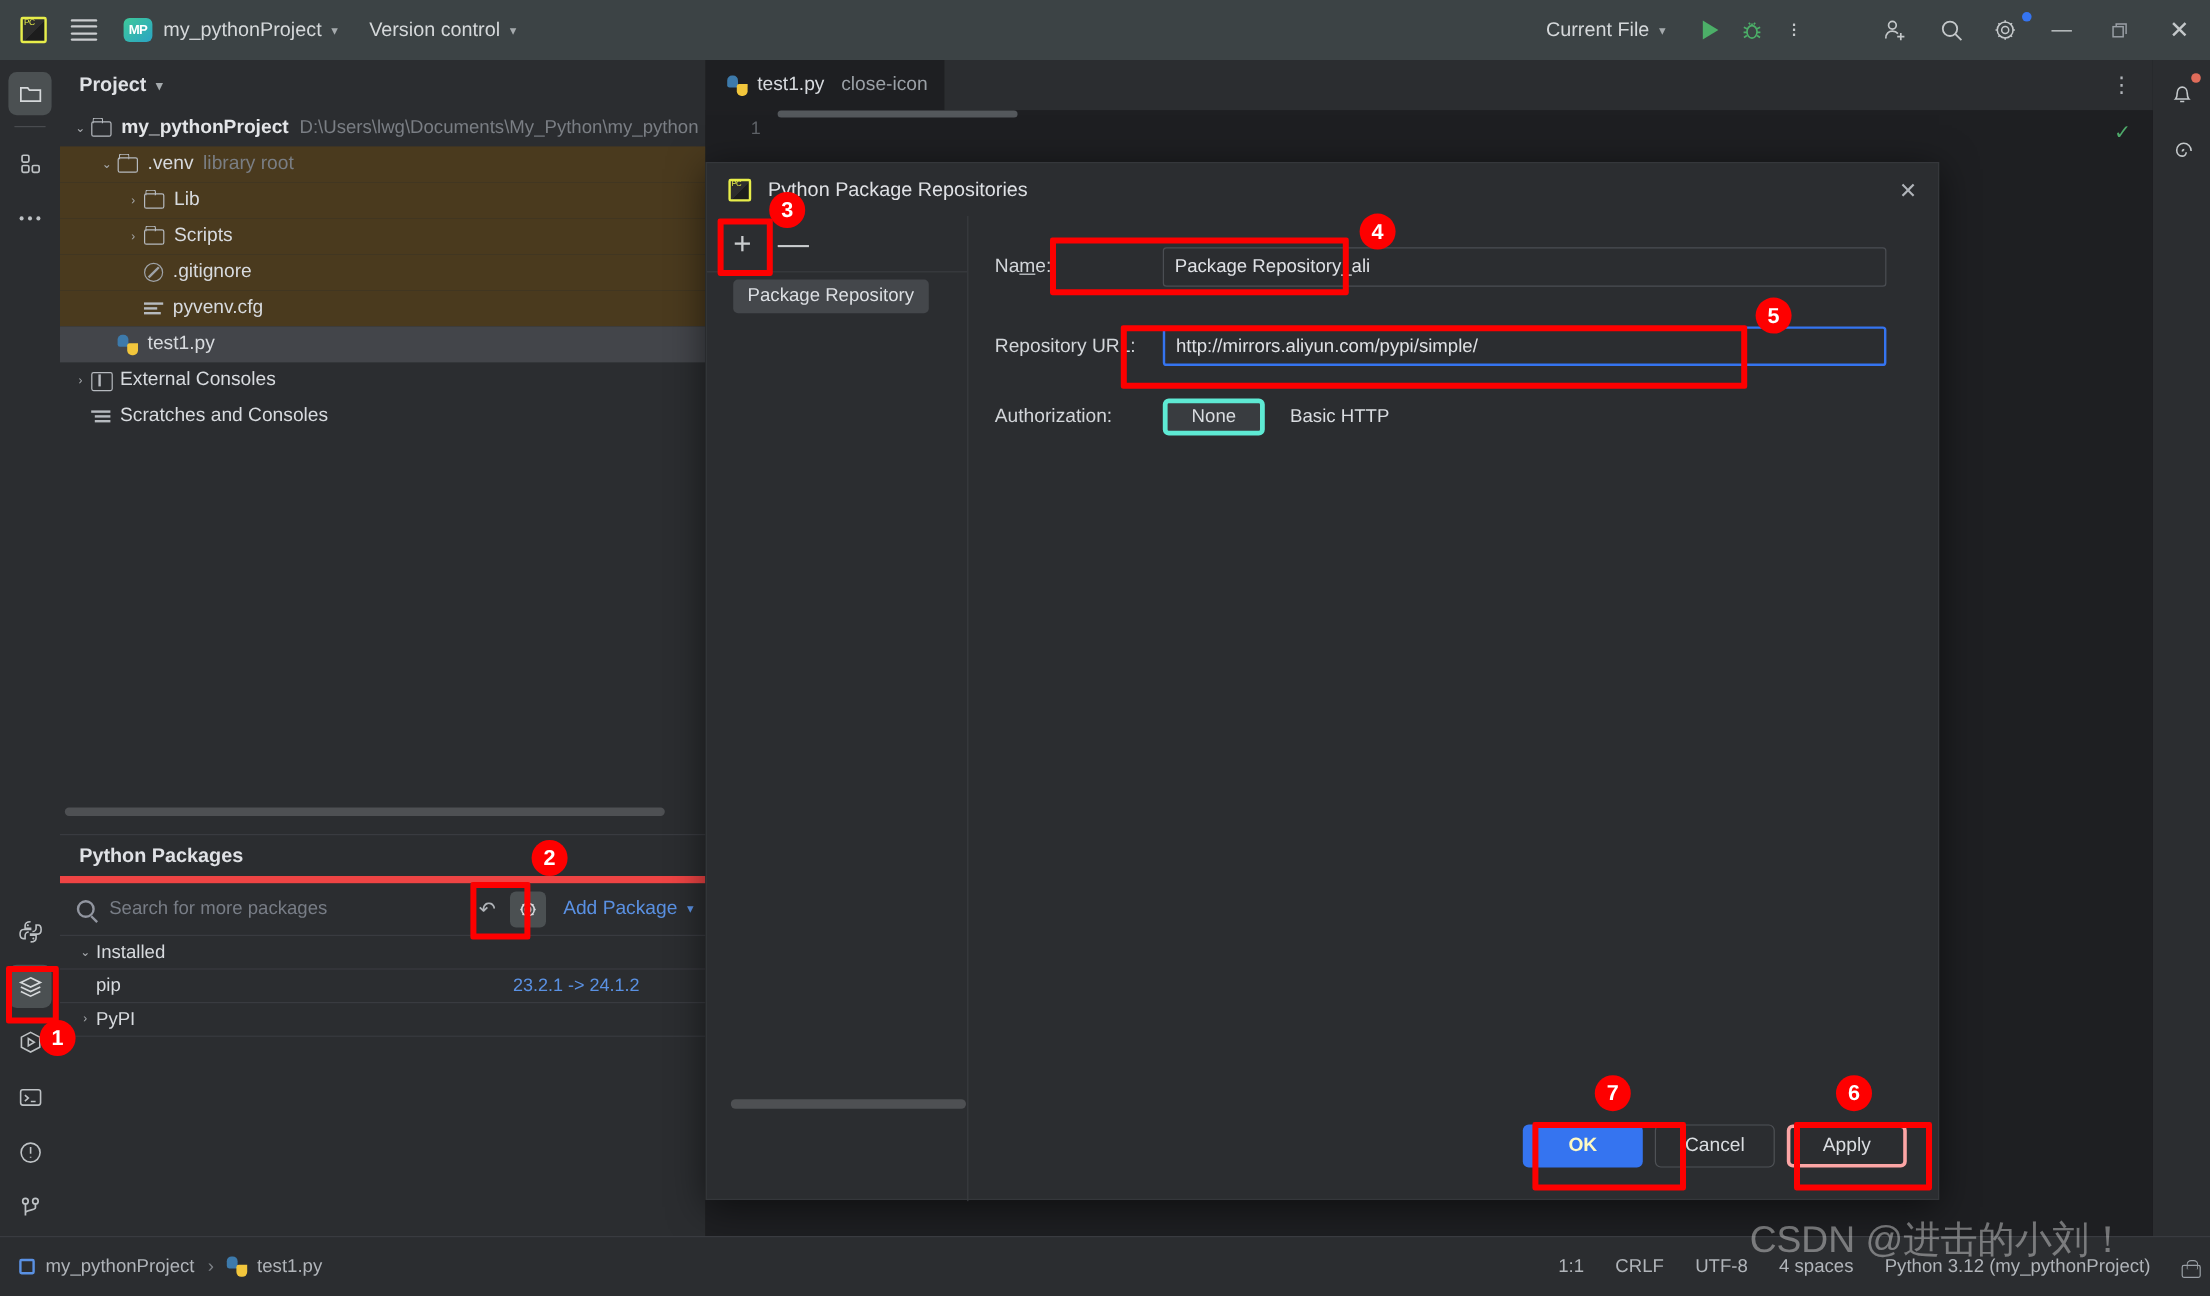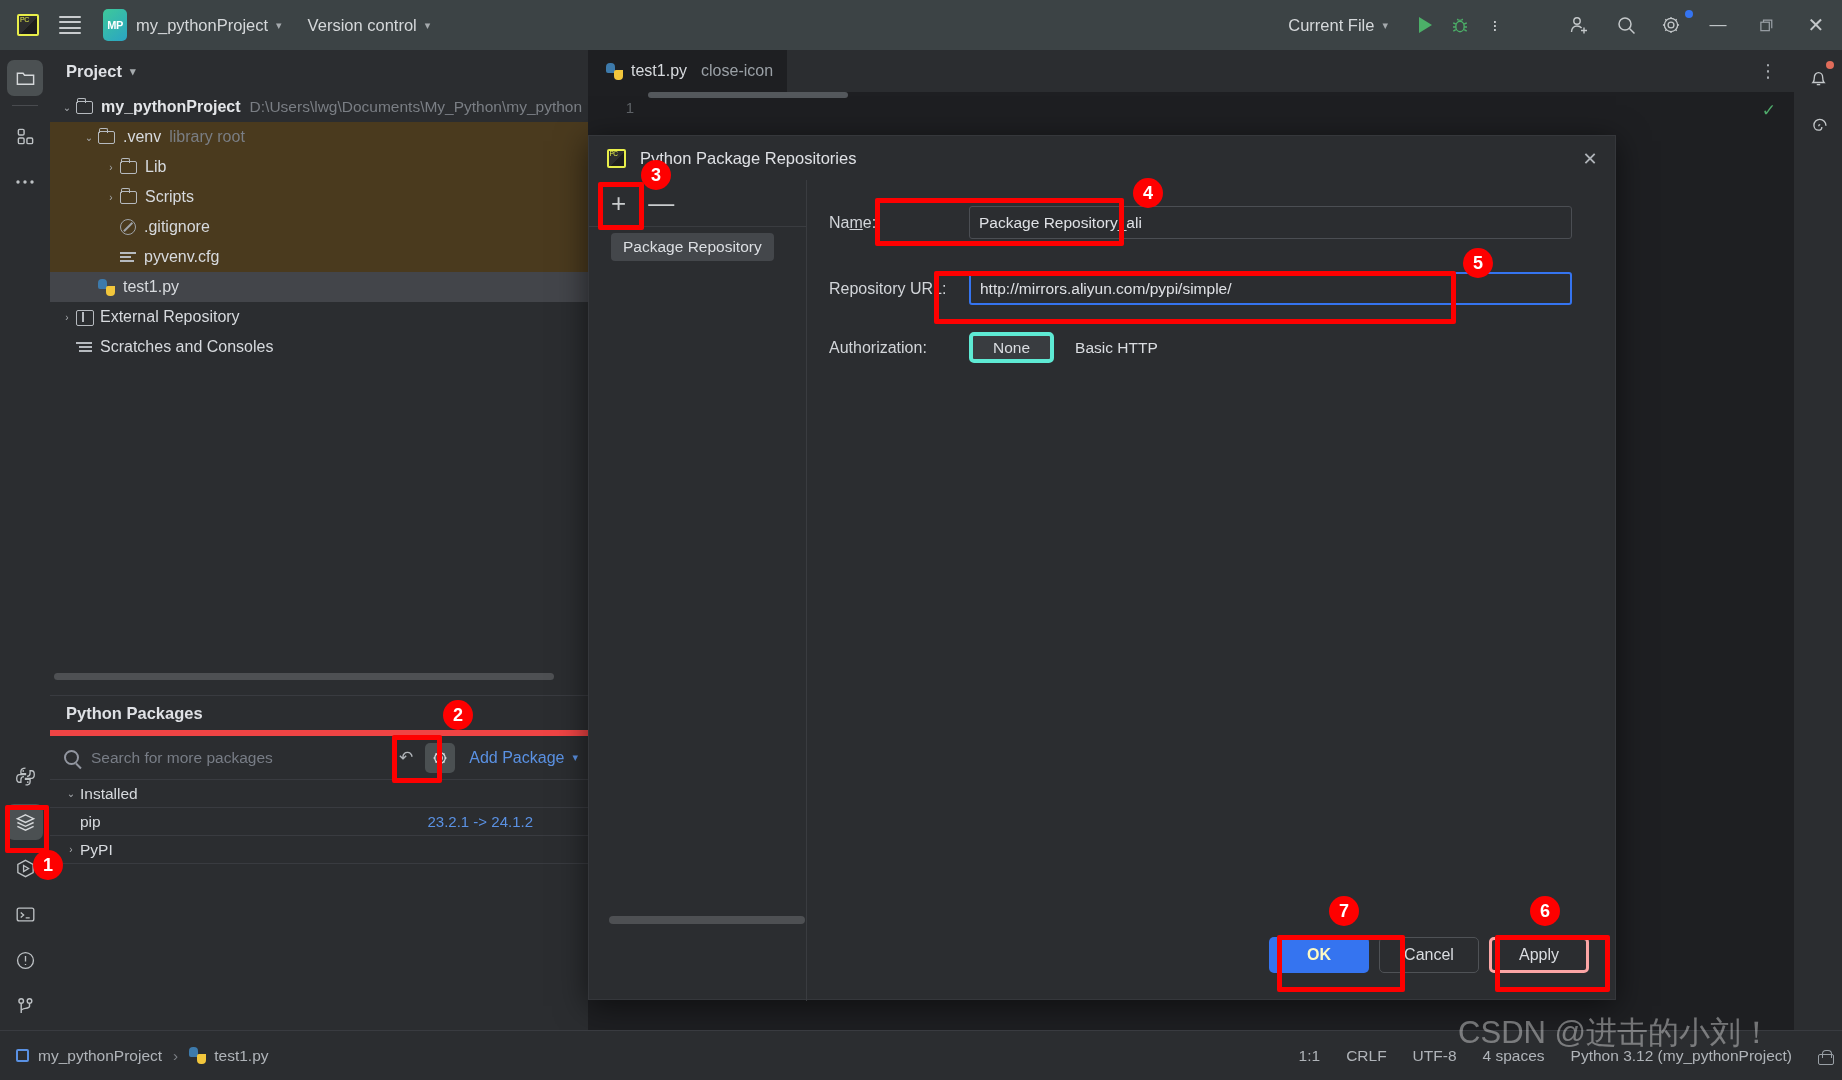--- a/index.html
+++ b/index.html
@@ -28,21 +28,21 @@
   .tb-logo::after {
     content: "PC"; position: absolute; left: 1px; top: 0px;
     font-size: 7px; color: #e8ee4a; font-family: "Liberation Sans", sans-serif;
     letter-spacing: -0.5px;
   }
   .hamburger { width: 22px; margin-right: 22px; cursor: pointer; flex: 0 0 auto; }
   .hamburger span {
     display: block; height: 2px; background: #c9ccce; margin: 3.5px 0; border-radius: 1px;
   }
   .proj-badge {
-    width: 24px; height: 32px; border-radius: 5px; flex: 0 0 auto;
+    width: 24px; height: 20px; border-radius: 5px; flex: 0 0 auto;
     background: linear-gradient(140deg,#3ec99a,#2aa4c4);
     color: #fff; font-size: 11px; font-weight: bold;
     display: flex; align-items: center; justify-content: center;
     margin-right: 9px; letter-spacing: -0.5px;
   }
   .tb-text { color: #d5d8da; font-size: 16.5px; }
   .chev { margin-left: 8px; color: #a5aaad; font-size: 11px; }
   .tb-item { display: flex; align-items: center; cursor: pointer; margin-right: 26px; }
   .toolbar-right {
     margin-left: auto; display: flex; align-items: center; height: 50px;
@@ -541,21 +541,21 @@
           <span class="">pyvenv.cfg</span>
         </div>
         <div class="tree-row selected" style="padding-left: 30px;">
           <span class="arrow"></span>
           <span class="py-ico"></span>
           <span class="">test1.py</span>
         </div>
         <div class="tree-row" style="padding-left: 8px;">
           <span class="arrow">›</span>
           <span class="lib-ico"></span>
-          <span class="">External Repository</span>
+          <span class="">External Consoles</span>
         </div>
         <div class="tree-row" style="padding-left: 8px;">
           <span class="arrow"></span>
           <span class="scr-ico">
             <span></span>
             <span></span>
             <span></span>
           </span>
           <span class="">Scratches and Consoles</span>
         </div>

